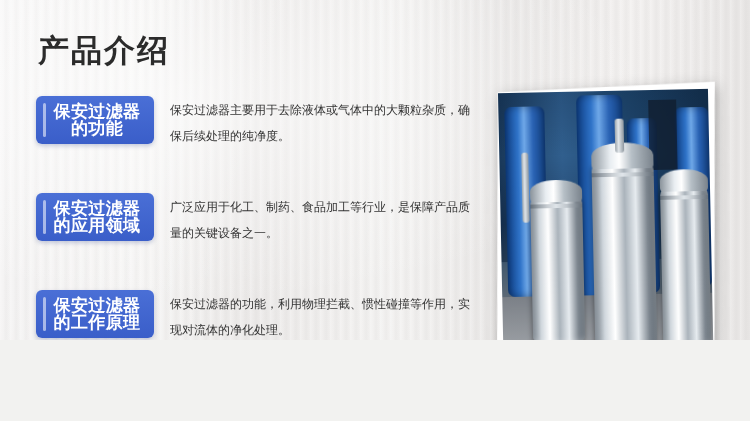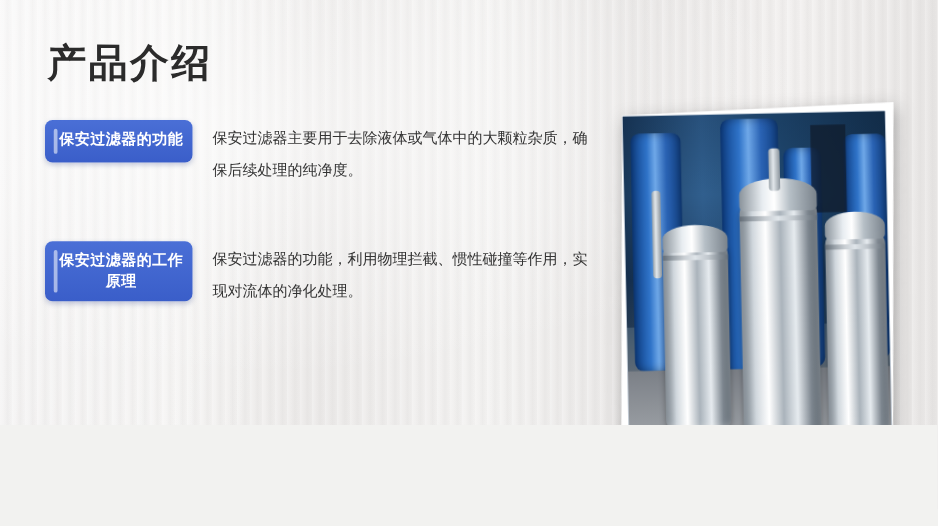--- a/index.html
+++ b/index.html
@@ -73,21 +73,21 @@
   .bullet-row:last-child { margin-bottom: 0; }
 
   .tag {
     position: relative;
     width: 118px;
     min-height: 34px;
     flex: 0 0 118px;
     background: linear-gradient(180deg, #4a6fd6 0%, #3a5ec9 100%);
     border-radius: 6px;
     color: #ffffff;
-    font-size: 12px;
+    font-size: 17px;
     font-weight: bold;
     line-height: 17px;
     text-align: center;
     padding: 7px 5px;
     box-sizing: border-box;
     box-shadow: 0 2px 4px rgba(40,60,130,0.25);
     letter-spacing: 0.4px;
   }
   .tag .notch {
     position: absolute;
@@ -200,20 +200,27 @@
   <div class="bullets">
 
     <div class="bullet-row">
       <div class="tag">
         <span class="notch"></span>
         <span class="tag-text">保安过滤器的功能</span>
       </div>
       <div class="desc">保安过滤器主要用于去除液体或气体中的大颗粒杂质，确保后续处理的纯净度。</div>
     </div>
 
+    <div class="bullet-row">
+      <div class="tag">
+        <span class="notch"></span>
+        <span class="tag-text">保安过滤器的应用领域</span>
+      </div>
+      <div class="desc">广泛应用于化工、制药、食品加工等行业，是保障产品质量的关键设备之一。</div>
+    </div>
 
     <div class="bullet-row">
       <div class="tag">
         <span class="notch"></span>
         <span class="tag-text">保安过滤器的工作原理</span>
       </div>
       <div class="desc">保安过滤器的功能，利用物理拦截、惯性碰撞等作用，实现对流体的净化处理。</div>
     </div>
 
   </div>

